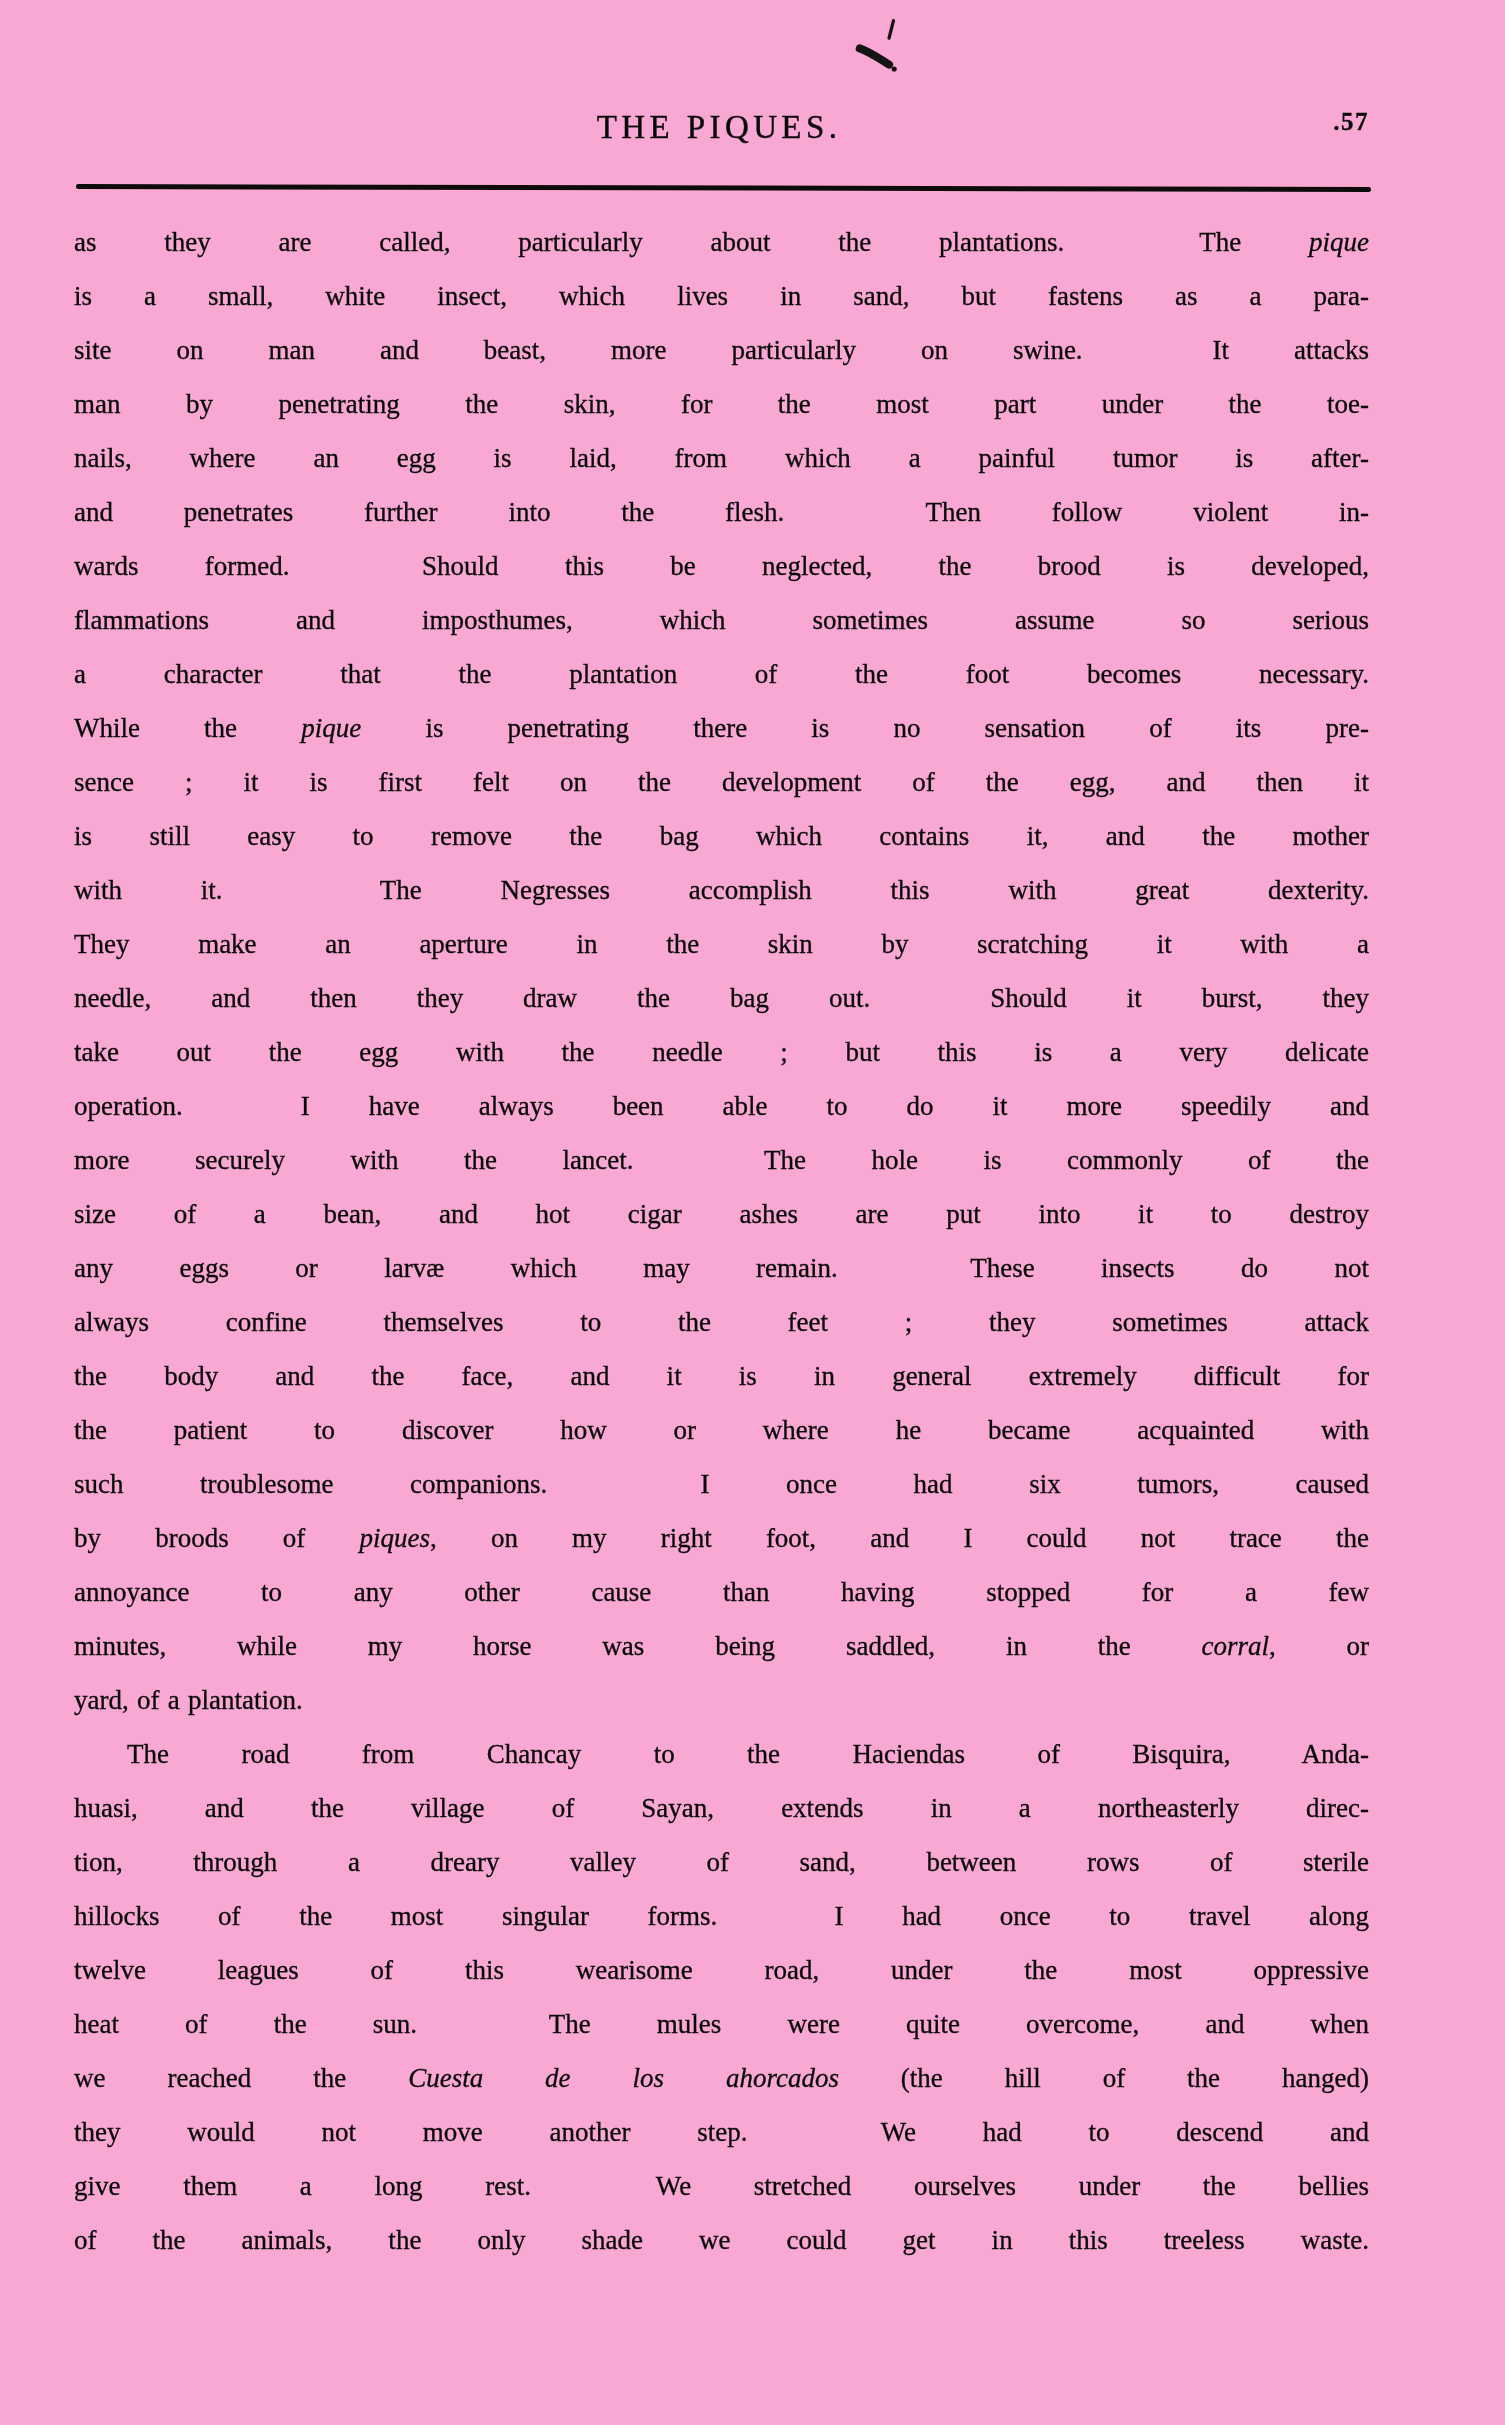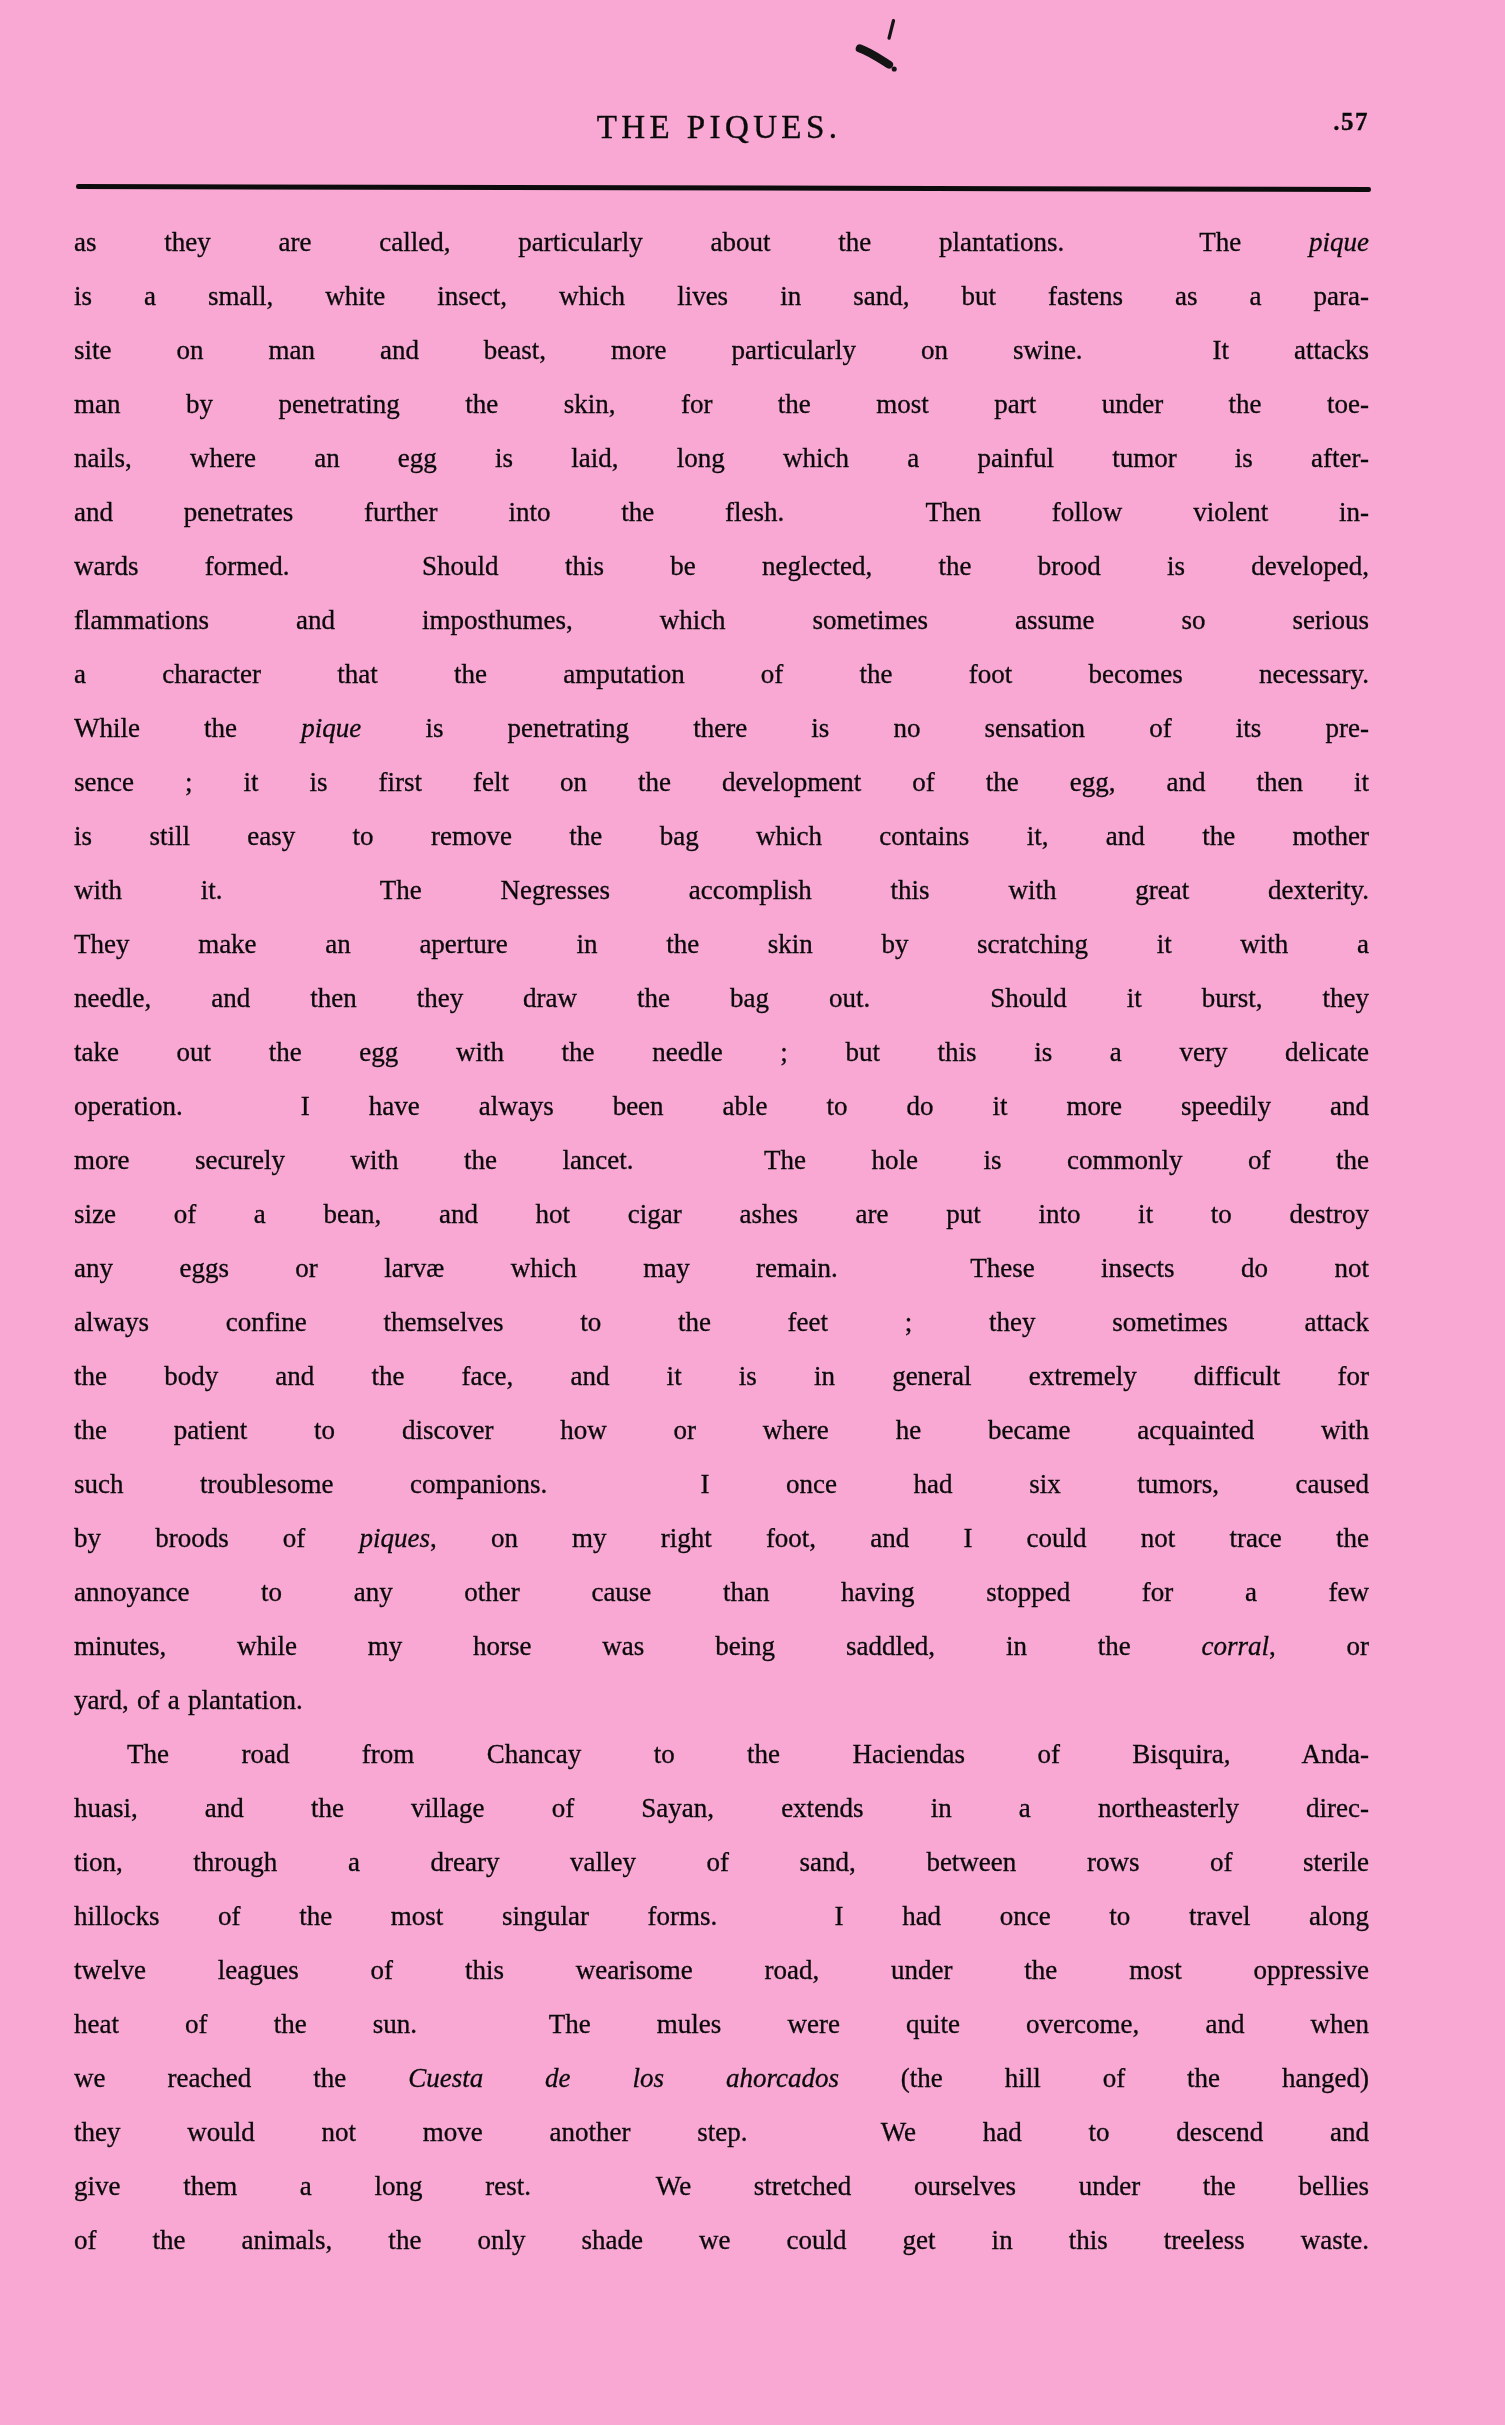--- a/index.html
+++ b/index.html
@@ -64,25 +64,25 @@
     <div class="page-number">.57</div>
   </div>
 
   <div class="rule"></div>
 
   <div class="text-block">
       <div class="line"><span>as they are called, particularly about the plantations.&nbsp; The </span><em>pique</em></div>
       <div class="line"><span>is a small, white insect, which lives in sand, but fastens as a para-</span></div>
       <div class="line"><span>site on man and beast, more particularly on swine.&nbsp; It attacks</span></div>
       <div class="line"><span>man by penetrating the skin, for the most part under the toe-</span></div>
-      <div class="line"><span>nails, where an egg is laid, long which a painful tumor is after-</span></div>
+      <div class="line"><span>nails, where an egg is laid, from which a painful tumor is after-</span></div>
       <div class="line"><span>and penetrates further into the flesh.&nbsp; Then follow violent in-</span></div>
       <div class="line"><span>wards formed.&nbsp; Should this be neglected, the brood is developed,</span></div>
       <div class="line"><span>flammations and imposthumes, which sometimes assume so serious</span></div>
-      <div class="line"><span>a character that the amputation of the foot becomes necessary.</span></div>
+      <div class="line"><span>a character that the plantation of the foot becomes necessary.</span></div>
       <div class="line"><span>While the </span><em>pique</em><span> is penetrating there is no sensation of its pre-</span></div>
       <div class="line"><span>sence ; it is first felt on the development of the egg, and then it</span></div>
       <div class="line"><span>is still easy to remove the bag which contains it, and the mother</span></div>
       <div class="line"><span>with it.&nbsp; The Negresses accomplish this with great dexterity.</span></div>
       <div class="line"><span>They make an aperture in the skin by scratching it with a</span></div>
       <div class="line"><span>needle, and then they draw the bag out.&nbsp; Should it burst, they</span></div>
       <div class="line"><span>take out the egg with the needle ; but this is a very delicate</span></div>
       <div class="line"><span>operation.&nbsp; I have always been able to do it more speedily and</span></div>
       <div class="line"><span>more securely with the lancet.&nbsp; The hole is commonly of the</span></div>
       <div class="line"><span>size of a bean, and hot cigar ashes are put into it to destroy</span></div>

